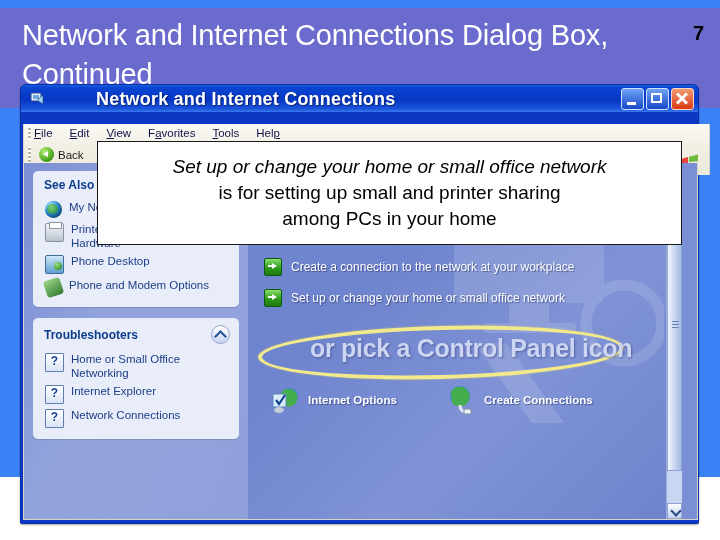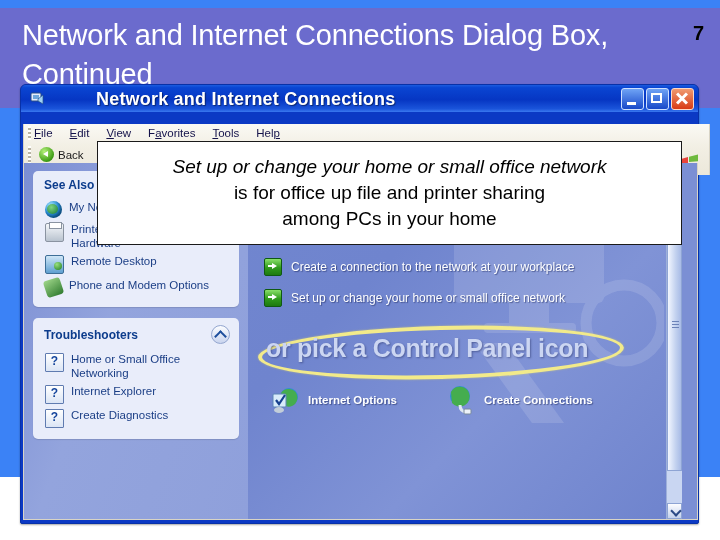--- a/index.html
+++ b/index.html
@@ -86,21 +86,21 @@
     background:radial-gradient(circle at 35% 30%,#9ae07f,#1d7d1d);}
   .ico-phone{background:linear-gradient(160deg,#9fd68a,#2e7a2e);border-radius:3px;transform:rotate(-18deg);}
   .ico-help{background:linear-gradient(180deg,#ffffff,#dbe5f5);border:1px solid #5f7bb0;border-radius:1px;
     color:#15459c;font-size:12px;font-weight:bold;text-align:center;line-height:15px;}
 
   
   .content{position:absolute;left:224px;top:0;width:434px;height:356px;
     background:linear-gradient(135deg,#7186cf 0%,#6f84ce 30%,#8093d6 62%,#6e83cd 100%);overflow:hidden;}
   .wm{position:absolute;right:18px;top:10px;width:250px;height:250px;opacity:.13;}
   .ctitle{position:absolute;color:#ccd6f2;font-weight:bold;letter-spacing:-.3px;
-    text-shadow:1px 1px 2px rgba(30,40,90,.45);}
+    text-shadow:1px 1px 2px rgba(30,40,90,.45);margin-left:44px;}
   #pick-title{left:18px;top:18px;font-size:25px;}
   #panel-title2{left:18px;top:171px;font-size:25px;}
   .task{position:absolute;display:flex;align-items:center;gap:9px;}
   .arrow{width:16px;height:16px;border:1px solid #0f5a12;border-radius:2px;
     background:linear-gradient(180deg,#8ae06a,#2f9a1c 55%,#1d7a10);position:relative;flex:0 0 16px;}
   .arrow:after{content:"";position:absolute;left:3px;top:6px;width:7px;height:2px;background:#fff;}
   .arrow:before{content:"";position:absolute;left:7px;top:4px;border-left:5px solid #fff;
     border-top:3.5px solid transparent;border-bottom:3.5px solid transparent;}
   .tasklabel{font-size:12px;font-weight:normal;color:#ffffff;text-shadow:1px 1px 1px rgba(20,30,80,.5);}
   .cpicon{position:absolute;display:flex;align-items:center;gap:8px;}
@@ -202,21 +202,21 @@
           <div class="prow">
             <div class="ico ico-globe"></div>
             <div class="plabel">My Network Places</div>
           </div>
           <div class="prow">
             <div class="ico ico-print"></div>
             <div class="plabel" style="max-width:130px;">Printers and Other Hardware</div>
           </div>
           <div class="prow">
             <div class="ico ico-rdesk"></div>
-            <div class="plabel">Remote Desktop</div>
+            <div class="plabel">Phone Desktop</div>
           </div>
           <div class="prow">
             <div class="ico ico-phone"></div>
             <div class="plabel">Phone and Modem Options</div>
           </div>
         </div>
 
         <div class="panel">
           <div class="panel-hd">
             <div class="panel-title">Troubleshooters</div>
@@ -225,21 +225,21 @@
           <div class="prow">
             <div class="ico ico-help">?</div>
             <div class="plabel" style="max-width:125px;">Home or Small Office Networking</div>
           </div>
           <div class="prow">
             <div class="ico ico-help">?</div>
             <div class="plabel">Internet Explorer</div>
           </div>
           <div class="prow">
             <div class="ico ico-help">?</div>
-            <div class="plabel">Create Diagnostics</div>
+            <div class="plabel">Network Connections</div>
           </div>
         </div>
       </div>
 
       <div class="content">
 
         <svg class="wm" viewBox="0 0 250 250">
           <rect x="40" y="20" width="150" height="110" rx="6" fill="#ffffff"></rect>
           <rect x="95" y="130" width="40" height="22" fill="#ffffff"></rect>
           <rect x="70" y="150" width="92" height="10" rx="4" fill="#ffffff"></rect>
@@ -295,17 +295,17 @@
             <div class="sgrip"></div>
           </div>
           <div class="sarr sarr-dn"></div>
         </div>
       </div>
     </div>
   </div>
 
   <div class="callout">
     <div class="co-l1">Set up or change your home or small office network</div>
-    <div class="co-l2">is for office up file and printer sharing</div>
+    <div class="co-l2">is for setting up small and printer sharing</div>
     <div class="co-l3">among PCs in your home</div>
   </div>
 
 </div>
 
 </body></html>

